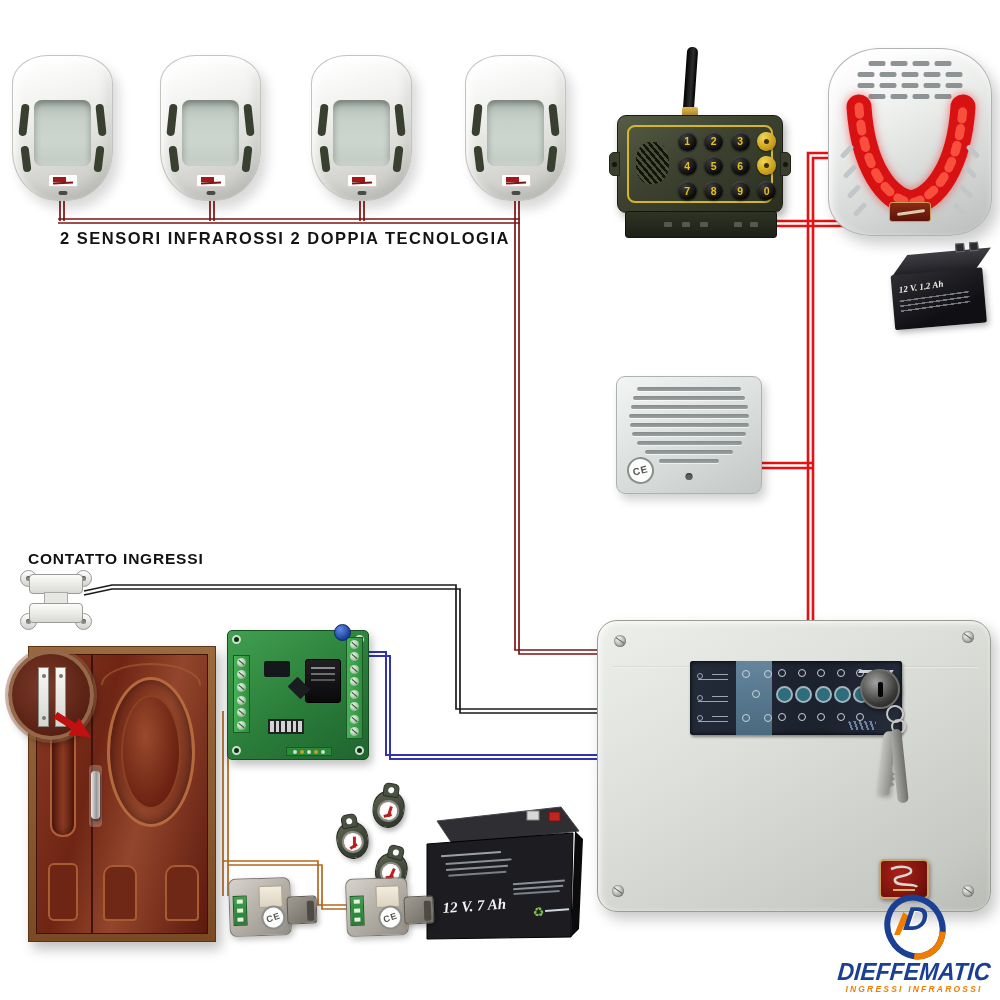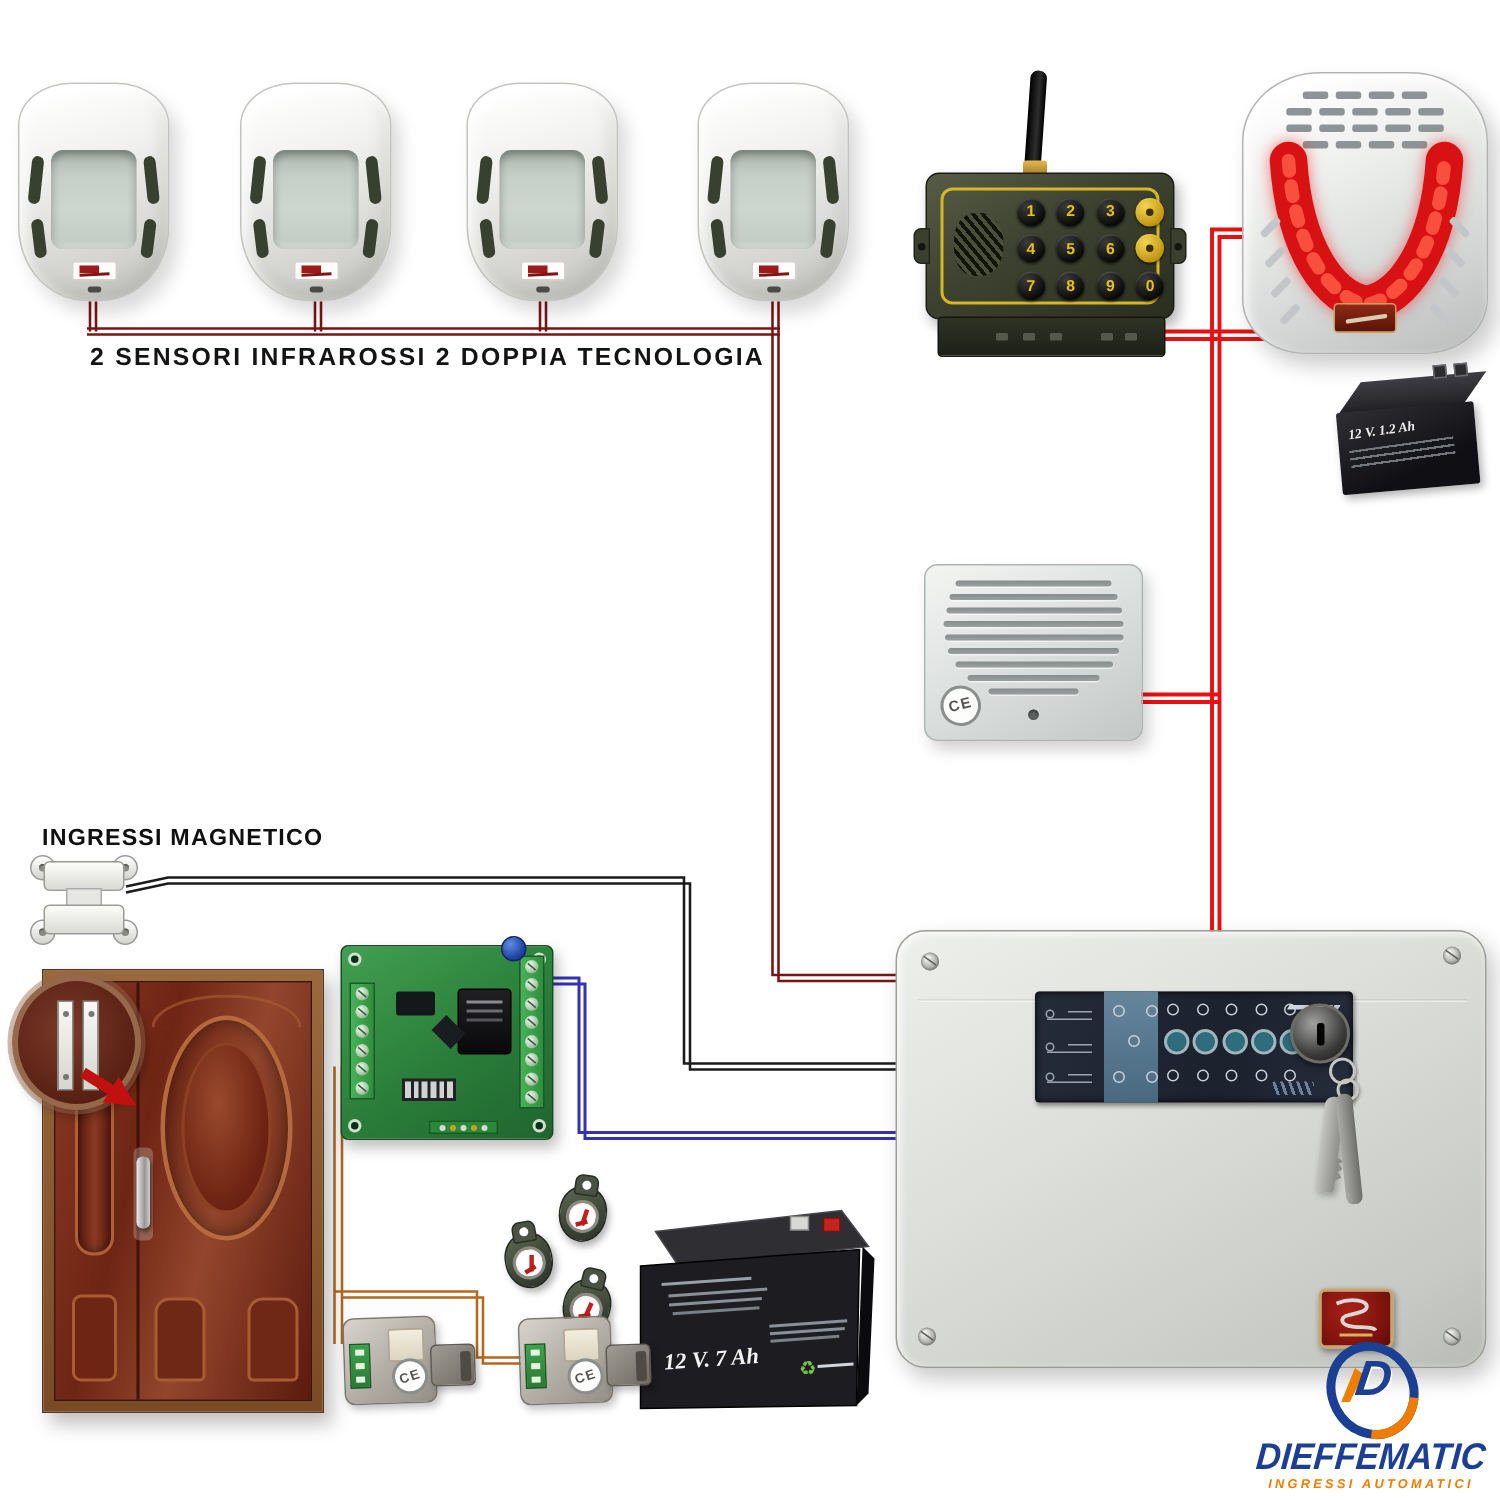--- a/index.html
+++ b/index.html
@@ -426,21 +426,21 @@
     <i class="ig" style="width:119px"></i>
       <i class="ig" style="width:114px"></i>
     <i class="ig" style="width:105px"></i>
       <i class="ig" style="width:88px"></i>
     <i class="ig" style="width:60px"></i>
   </div>
   <div class="ce-badge is-ce">CE</div>
   <div class="is-dot"></div>
 </div>
 
-<div class="caption-contact">INGRESSI MAGNETICO</div>
+<div class="caption-contact">CONTATTO INGRESSI</div>
 <div class="mcontact">
   <span class="mc-lobe" style="left:0;top:0"></span>
   <span class="mc-lobe" style="right:0;top:0"></span>
   <span class="mc-lobe" style="left:0;bottom:0"></span>
   <span class="mc-lobe" style="right:0;bottom:0"></span>
   <div class="mc-bar t"></div>
   <div class="mc-mid"></div>
   <div class="mc-bar b"></div>
 </div>
 
@@ -638,14 +638,14 @@
 </div>
 
 <div class="brand">
   <svg style="position:absolute;left:50px;top:0" width="74" height="66" viewBox="0 0 74 66">
     <ellipse cx="37" cy="33" rx="27" ry="30" fill="none" stroke="var(--brand_blue,#1b3f93)" stroke-width="6" transform="rotate(-28 37 33)"></ellipse>
     <ellipse cx="37" cy="33" rx="27" ry="30" fill="none" stroke="var(--brand_orange,#ef7d00)" stroke-width="6" stroke-dasharray="42 140" stroke-dashoffset="-18" transform="rotate(-28 37 33)"></ellipse>
   </svg>
   <span class="brand-dorange"></span>
   <span class="brand-d">D</span>
   <div class="brand-name">DIEFFEMATIC</div>
-  <div class="brand-tag">INGRESSI AUTOMATICI</div>
+  <div class="brand-tag">INGRESSI INFRAROSSI</div>
 </div>
 
 </body></html>

